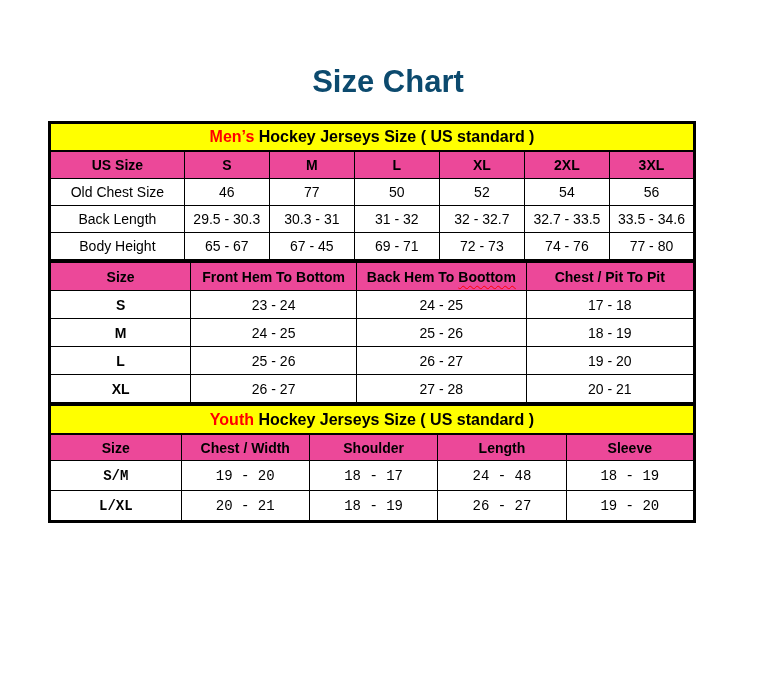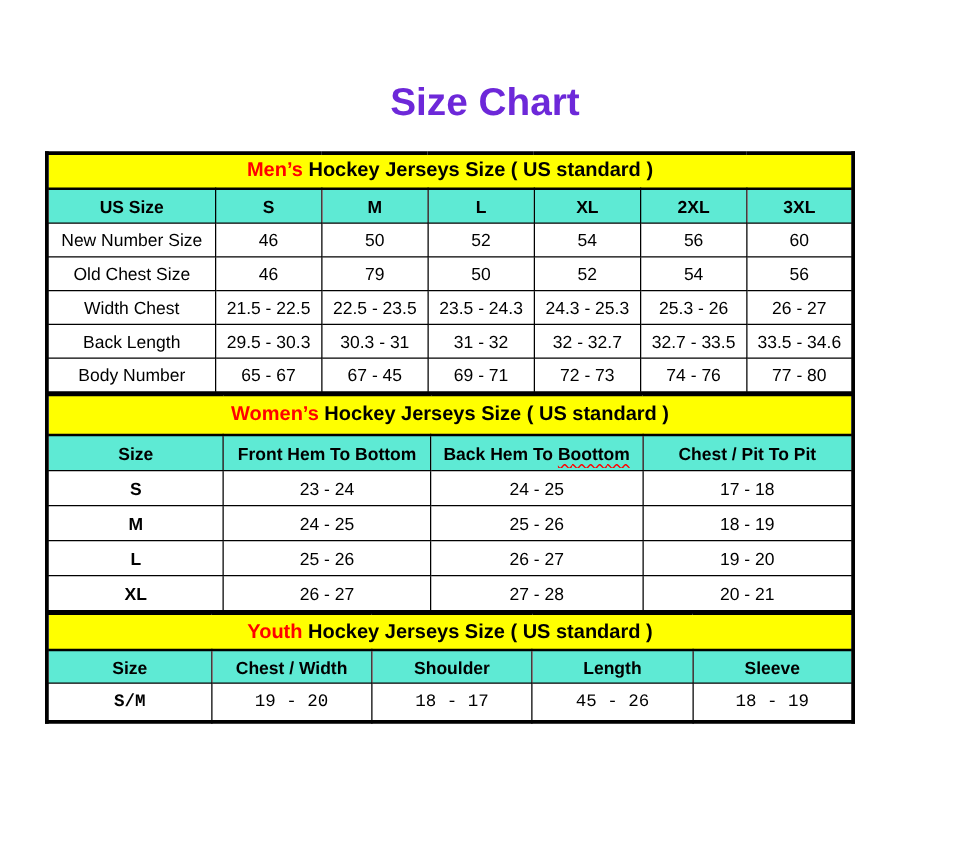--- a/index.html
+++ b/index.html
@@ -15,27 +15,27 @@
     color: #000000;
   }
   .page-title {
     position: absolute;
     top: 64px;
     left: 0;
     width: 100%;
     text-align: center;
     font-size: 31px;
     font-weight: 700;
-    color: #6d28d9;
+    color: #0c4a6e;
     letter-spacing: 0px;
   }
   .chart-wrap {
     position: absolute;
     top: 121px;
-    left: 36px;
+    left: 48px;
     width: 648px;
   }
   table {
     border-collapse: collapse;
     table-layout: fixed;
     width: 100%;
     border: 3px solid #000000;
   }
   table + table {
     margin-top: -2px;
@@ -52,21 +52,21 @@
   .band-cell {
     background: #ffff00;
     font-size: 16px;
     font-weight: 700;
     height: 34px;
     border-bottom: 2.5px solid #000000;
   }
   .band-highlight { color: #ff0000; }
   thead th {
     font-weight: 700;
-    background: #5eead4;
+    background: #ec4899;
   }
   .mens-table thead th, .mens-table tbody td { height: 26px; }
   .womens-table thead th, .womens-table tbody td { height: 27px; }
   .youth-table thead th { height: 25px; }
   .youth-table tbody td { height: 29px; font-family: Liberation Mono, monospace; }
   .womens-table .band-cell { height: 30px; }
   .youth-table .band-cell { height: 27px; margin-top: 45px; }
   .bold-labels tbody td:first-child { font-weight: 700; }
   .wavy {
     text-decoration-line: underline;
@@ -103,79 +103,58 @@
         <th>S</th>
         <th>M</th>
         <th>L</th>
         <th>XL</th>
         <th>2XL</th>
         <th>3XL</th>
       </tr>
     </thead>
     <tbody>
         <tr>
-          <td>New Number Size</td>
+          <td>Old Chest Size</td>
           <td>46</td>
+          <td>77</td>
           <td>50</td>
           <td>52</td>
           <td>54</td>
           <td>56</td>
-          <td>60</td>
-        </tr>
-        <tr>
-          <td>Old Chest Size</td>
-          <td>46</td>
-          <td>79</td>
-          <td>50</td>
-          <td>52</td>
-          <td>54</td>
-          <td>56</td>
-        </tr>
-        <tr>
-          <td>Width Chest</td>
-          <td>21.5 - 22.5</td>
-          <td>22.5 - 23.5</td>
-          <td>23.5 - 24.3</td>
-          <td>24.3 - 25.3</td>
-          <td>25.3 - 26</td>
-          <td>26 - 27</td>
         </tr>
         <tr>
           <td>Back Length</td>
           <td>29.5 - 30.3</td>
           <td>30.3 - 31</td>
           <td>31 - 32</td>
           <td>32 - 32.7</td>
           <td>32.7 - 33.5</td>
           <td>33.5 - 34.6</td>
         </tr>
         <tr>
-          <td>Body Number</td>
+          <td>Body Height</td>
           <td>65 - 67</td>
           <td>67 - 45</td>
           <td>69 - 71</td>
           <td>72 - 73</td>
           <td>74 - 76</td>
           <td>77 - 80</td>
         </tr>
       </tbody>
   </table>
 
   <table class="womens-table bold-labels">
     <colgroup>
       <col style="width:21.9%">
         <col style="width:25.7%">
         <col style="width:26.3%">
         <col style="width:26.1%">
     </colgroup>
     <thead>
       <tr>
-        <th class="band-cell" colspan="4"><span class="band-highlight">Women’s</span><span> Hockey Jerseys Size ( US standard )</span></th>
-      </tr>
-      <tr>
         <th>Size</th>
         <th>Front Hem To Bottom</th>
         <th><span>Back Hem To </span><span class="wavy">Boottom</span></th>
         <th>Chest / Pit To Pit</th>
       </tr>
     </thead>
     <tbody>
         <tr>
           <td>S</td>
           <td>23 - 24</td>
@@ -221,19 +200,26 @@
         <th>Shoulder</th>
         <th>Length</th>
         <th>Sleeve</th>
       </tr>
     </thead>
     <tbody>
         <tr>
           <td>S/M</td>
           <td>19 - 20</td>
           <td>18 - 17</td>
-          <td>45 - 26</td>
+          <td>24 - 48</td>
           <td>18 - 19</td>
+        </tr>
+        <tr>
+          <td>L/XL</td>
+          <td>20 - 21</td>
+          <td>18 - 19</td>
+          <td>26 - 27</td>
+          <td>19 - 20</td>
         </tr>
       </tbody>
   </table>
 
 </div>
 
 </body></html>

